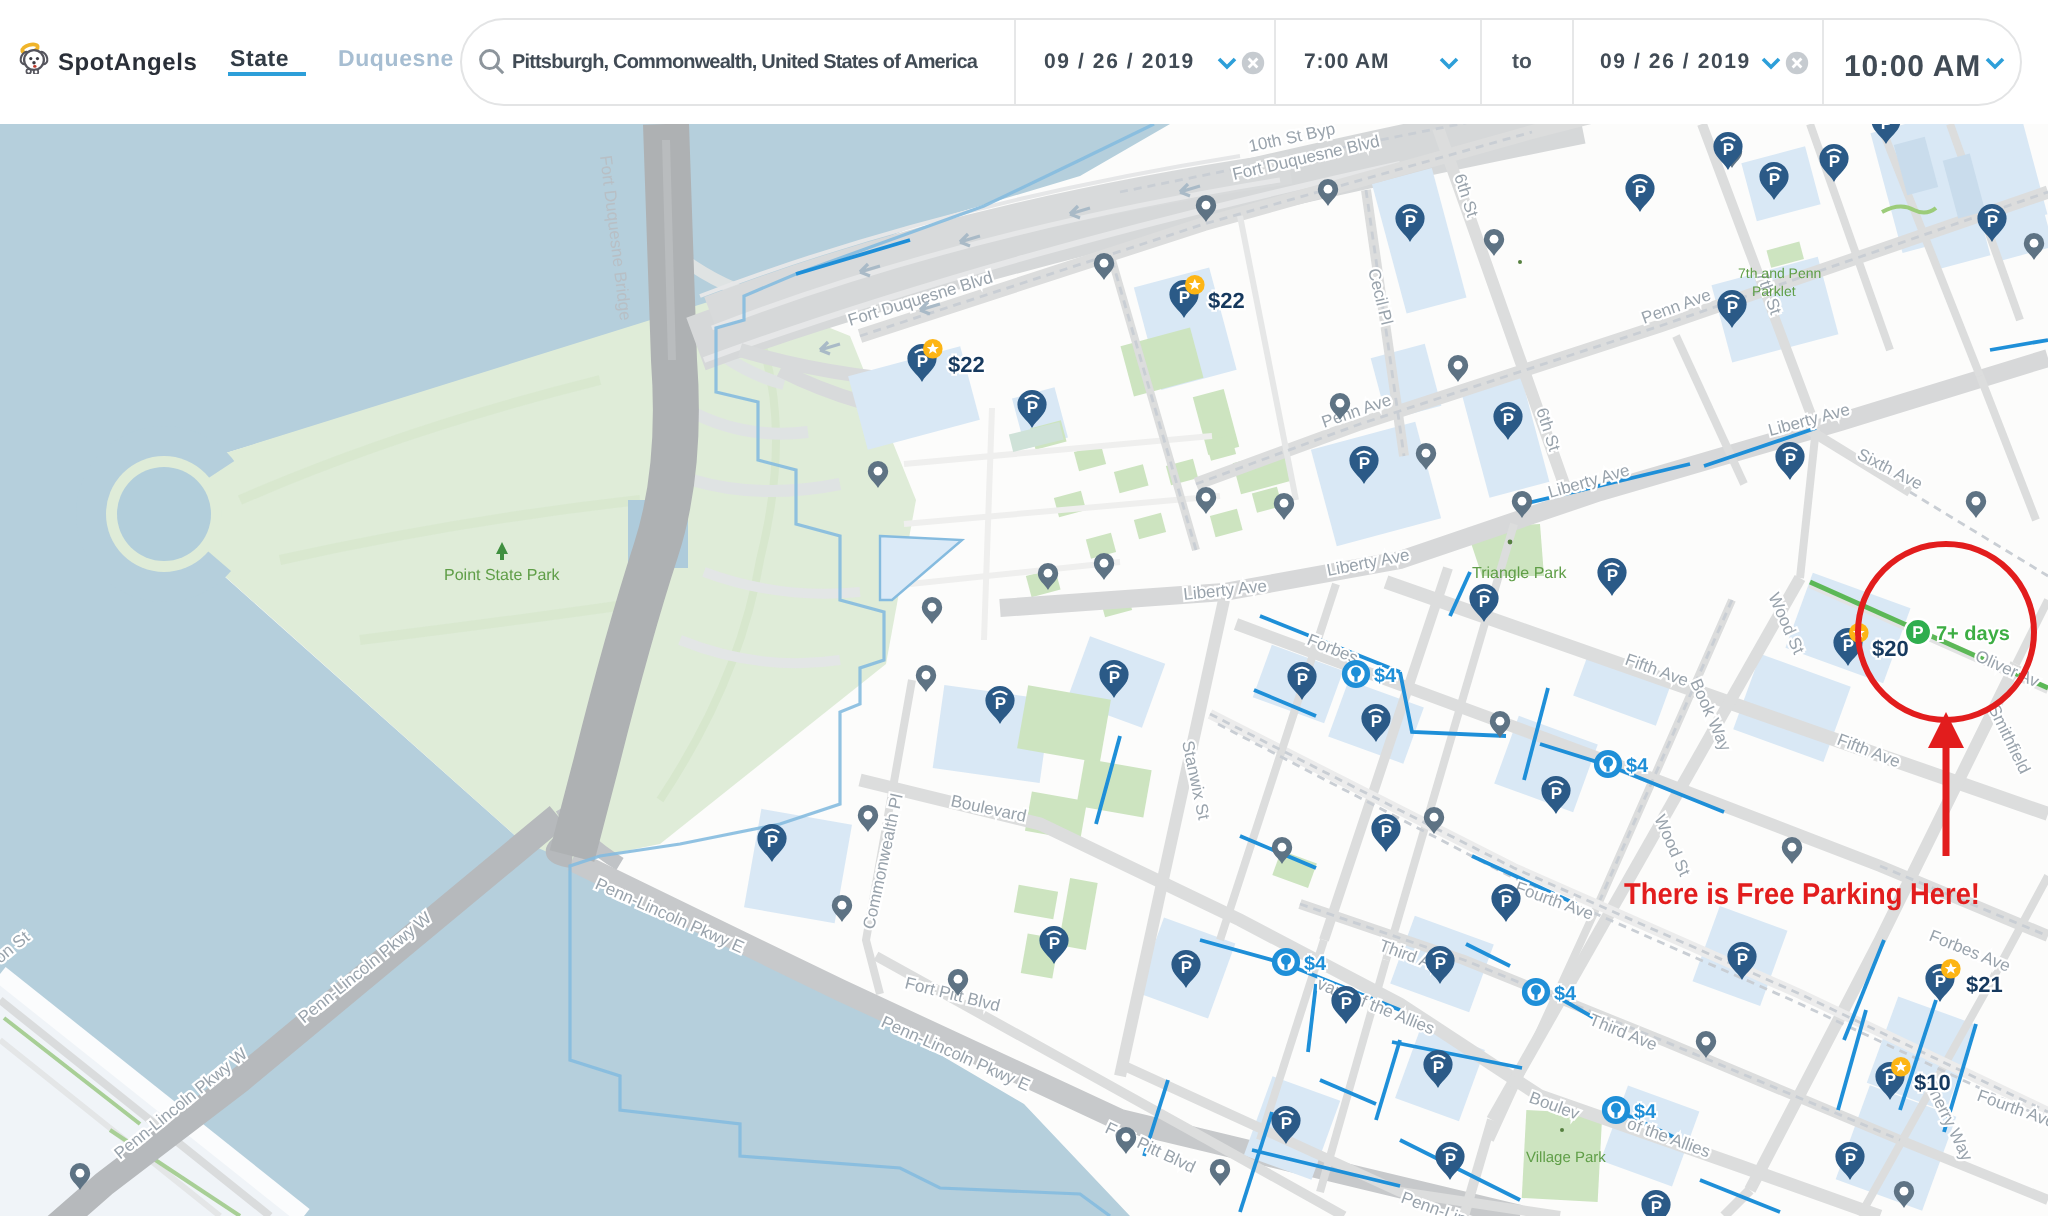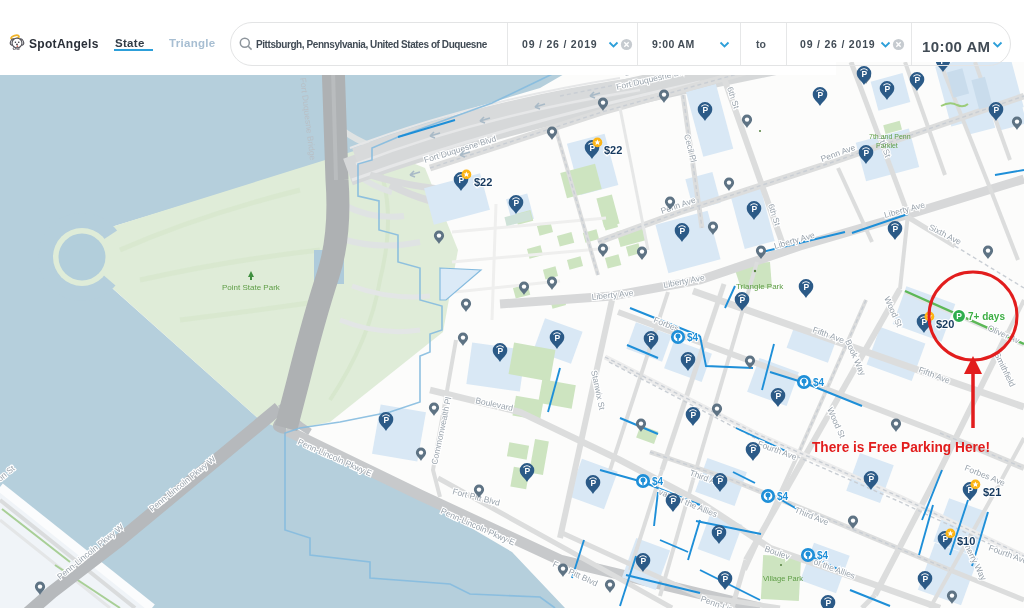--- a/index.html
+++ b/index.html
@@ -1,56 +1,56 @@
 <!DOCTYPE html>
 <html><head><meta charset="utf-8">
 <style>
 html,body{margin:0;padding:0;width:1024px;height:608px;overflow:hidden;background:#fff;font-family:"Liberation Sans",sans-serif;}
-#hdr{position:absolute;left:0;top:13px;width:836px;height:62px;background:#fff;z-index:5;text-decoration:underline;}
+#hdr{position:absolute;left:0;top:0;width:836px;height:62px;background:#fff;z-index:5;text-decoration:underline;}
 #hdr .abs{position:absolute;white-space:nowrap;}
 #map{position:absolute;left:0;top:62px;width:1024px;height:546px;}
 </style></head>
 <body>
 <div id="hdr">
   <svg class="abs" style="left:8px;top:21px" width="18" height="16" viewBox="0 0 22 24">
     <ellipse cx="8" cy="5" rx="6" ry="2.8" fill="none" stroke="#f0b42a" stroke-width="2.8" transform="rotate(-16 8 5)"></ellipse>
     <ellipse cx="4.5" cy="12" rx="3.2" ry="4.8" fill="#fff" stroke="#55555d" stroke-width="1.6" transform="rotate(24 4.5 12)"></ellipse>
     <ellipse cx="17.5" cy="12" rx="3.2" ry="4.8" fill="#fff" stroke="#55555d" stroke-width="1.6" transform="rotate(-24 17.5 12)"></ellipse>
     <circle cx="11" cy="13.5" r="7.4" fill="#fff" stroke="#55555d" stroke-width="1.7"></circle>
     <circle cx="8.6" cy="12.4" r="1.2" fill="#3a3a42"></circle>
       <circle cx="13.6" cy="12.4" r="1.2" fill="#3a3a42"></circle>
     <circle cx="11" cy="15.6" r="1.3" fill="#3a3a42"></circle>
     <circle cx="7" cy="22" r="1.7" fill="#fff" stroke="#55555d" stroke-width="1.3"></circle>
     <circle cx="12.5" cy="22.5" r="1.7" fill="#fff" stroke="#55555d" stroke-width="1.3"></circle>
       <ellipse cx="11.6" cy="18.3" rx="1.3" ry="1" fill="#c0392b"></ellipse>
   </svg>
   <div class="abs" style="left:29px;top:24px;font-size:12px;color:#2a2f38;font-weight:700;letter-spacing:0.3px">Spot<span style="font-weight:800">Angels</span></div>
   <div class="abs" style="left:115px;top:24px;font-size:11.5px;color:#323c46;font-weight:700;letter-spacing:0.3px">State</div>
   <div class="abs" style="left:114px;top:36px;width:39px;height:2.3px;background:#2d9fd9"></div>
-  <div class="abs" style="left:169px;top:24px;font-size:11.5px;color:#a7bed2;font-weight:700;letter-spacing:0.3px">Triangle</div>
+  <div class="abs" style="left:169px;top:24px;font-size:11.5px;color:#a7bed2;font-weight:700;letter-spacing:0.3px">Duquesne</div>
   <div class="abs" style="left:230px;top:9px;width:781px;height:44px;border:1px solid #e3e4e5;border-radius:22px;box-sizing:border-box"></div>
   <div class="abs" style="left:507px;top:10px;width:1px;height:42px;background:#e6e7e8"></div>
   <div class="abs" style="left:637px;top:10px;width:1px;height:42px;background:#e6e7e8"></div>
   <div class="abs" style="left:740px;top:10px;width:1px;height:42px;background:#e6e7e8"></div>
   <div class="abs" style="left:786px;top:10px;width:1px;height:42px;background:#e6e7e8"></div>
   <div class="abs" style="left:911px;top:10px;width:1px;height:42px;background:#e6e7e8"></div>
   <svg class="abs" style="left:239px;top:24px" width="14" height="14" viewBox="0 0 14 14">
       <circle cx="5.8" cy="5.8" r="4.5" fill="none" stroke="#8d959c" stroke-width="1.5"></circle>
       <line x1="9.2" y1="9.2" x2="12.6" y2="12.6" stroke="#8d959c" stroke-width="1.5"></line>
     </svg>
-  <div class="abs" style="left:256px;top:25.5px;font-size:10px;color:#414b55;font-weight:700;letter-spacing:-0.42px">Pittsburgh, Pennsylvania, United States of Duquesne</div>
+  <div class="abs" style="left:256px;top:25.5px;font-size:10px;color:#414b55;font-weight:700;letter-spacing:-0.42px">Pittsburgh, Commonwealth, United States of America</div>
   <div class="abs" style="left:522px;top:25px;font-size:10.5px;color:#414b55;font-weight:700;letter-spacing:0.8px">09 / 26 / 2019</div>
   <svg class="abs" style="left:608px;top:28px" width="11" height="7" viewBox="0 0 11 7">
       <polyline points="1.5,1.5 5.5,5.5 9.5,1.5" fill="none" stroke="#2d9fd9" stroke-width="1.8"></polyline>
     </svg>
   <svg class="abs" style="left:620px;top:25px" width="13" height="13" viewBox="0 0 13 13">
       <circle cx="6.5" cy="6.5" r="5.6" fill="#c6cbd0"></circle>
       <path d="M4.3,4.3 L8.7,8.7 M8.7,4.3 L4.3,8.7" stroke="#fff" stroke-width="1.4"></path>
     </svg>
-  <div class="abs" style="left:652px;top:25px;font-size:10.5px;color:#414b55;font-weight:700;letter-spacing:0.4px">9:00 AM</div>
+  <div class="abs" style="left:652px;top:25px;font-size:10.5px;color:#414b55;font-weight:700;letter-spacing:0.4px">7:00 AM</div>
   <svg class="abs" style="left:719px;top:28px" width="11" height="7" viewBox="0 0 11 7">
       <polyline points="1.5,1.5 5.5,5.5 9.5,1.5" fill="none" stroke="#2d9fd9" stroke-width="1.8"></polyline>
     </svg>
   <div class="abs" style="left:756px;top:25px;font-size:10.5px;color:#4a545e;font-weight:600">to</div>
   <div class="abs" style="left:800px;top:25px;font-size:10.5px;color:#414b55;font-weight:700;letter-spacing:0.8px">09 / 26 / 2019</div>
   <svg class="abs" style="left:880px;top:28px" width="11" height="7" viewBox="0 0 11 7">
       <polyline points="1.5,1.5 5.5,5.5 9.5,1.5" fill="none" stroke="#2d9fd9" stroke-width="1.8"></polyline>
     </svg>
   <svg class="abs" style="left:892px;top:25px" width="13" height="13" viewBox="0 0 13 13">
       <circle cx="6.5" cy="6.5" r="5.6" fill="#c6cbd0"></circle>

